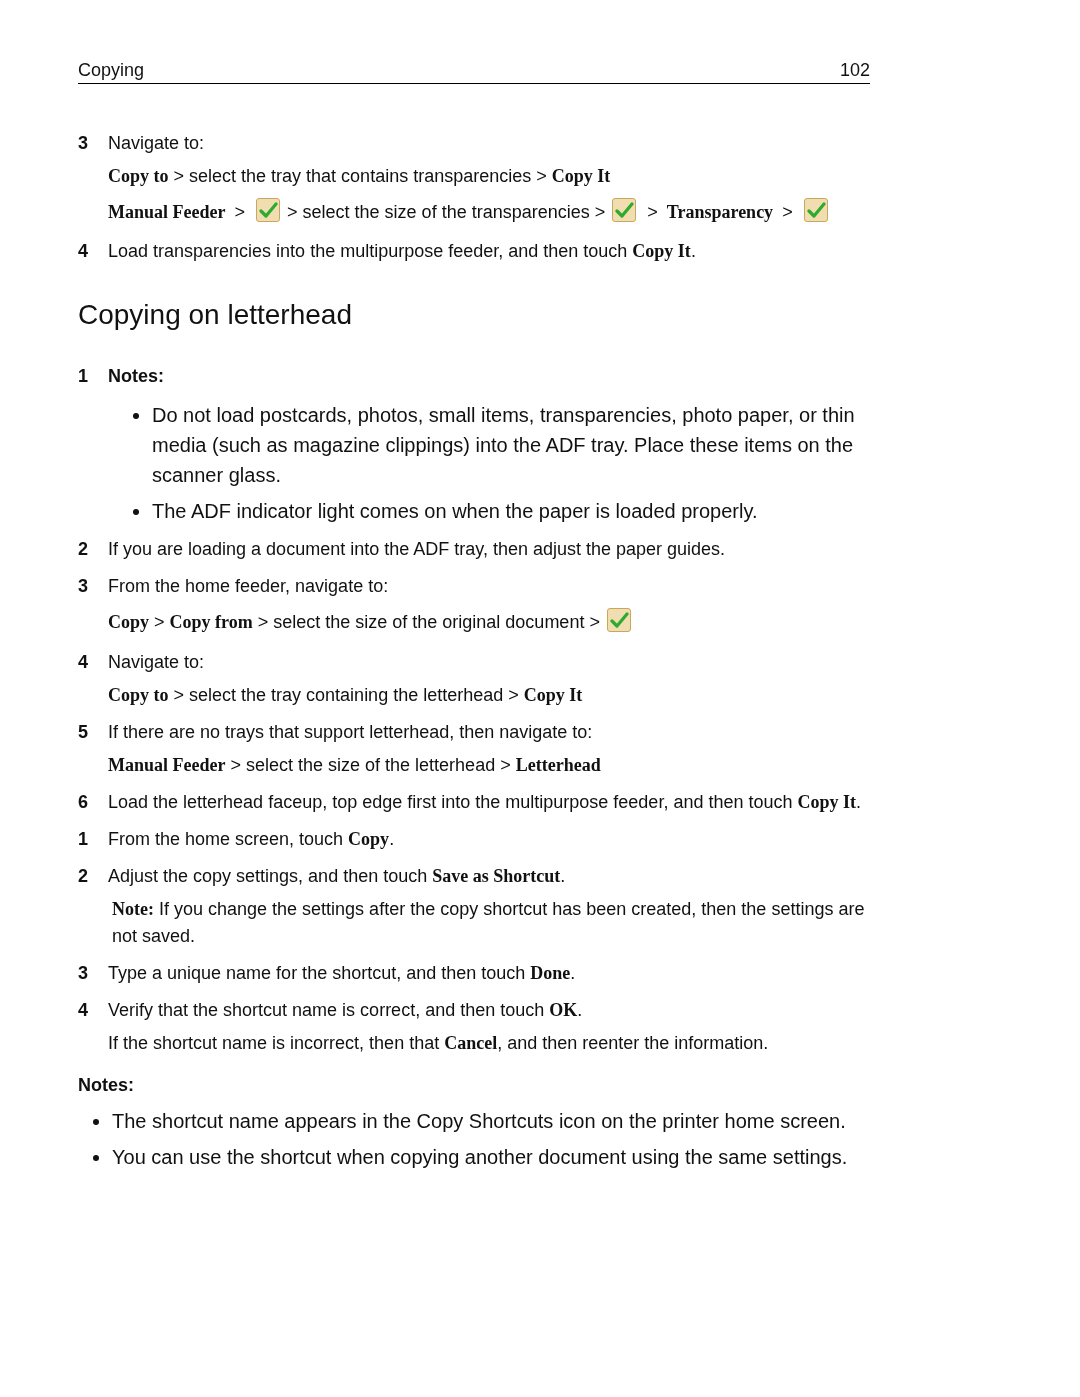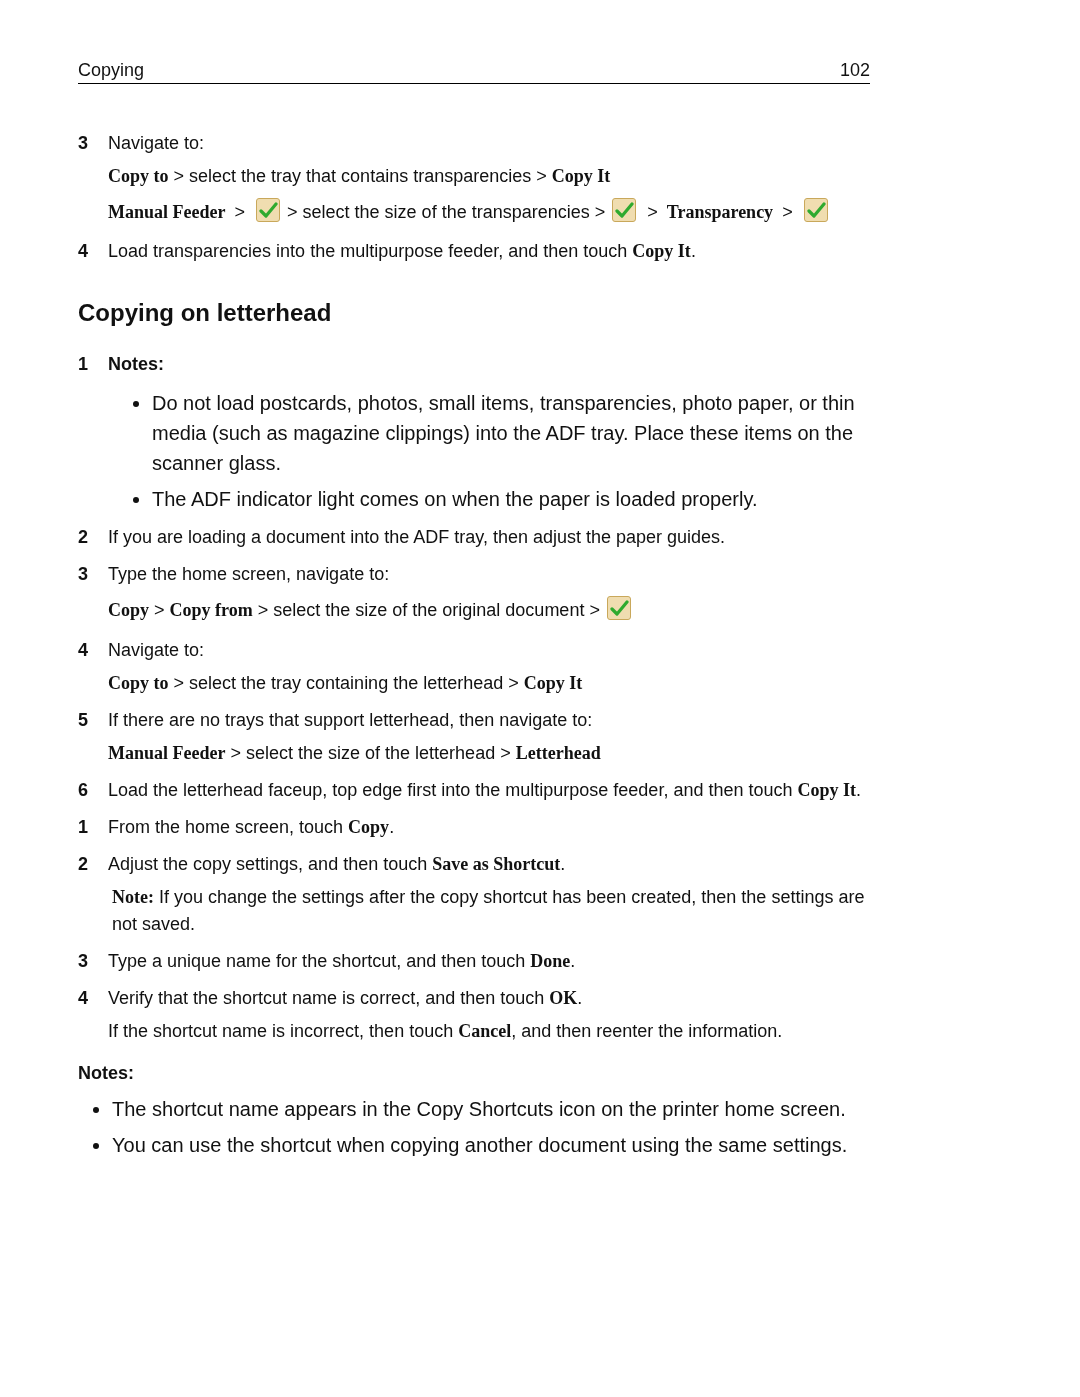--- a/index.html
+++ b/index.html
@@ -58,23 +58,23 @@
     list-style: disc;
     padding-left: 34px;
     margin: 6px 0 10px 10px;
   }
   ul.bullets > li {
     font-size: 20px;
     line-height: 1.5;
     margin-bottom: 6px;
   }
   h2.section {
-    font-size: 24px;
-    font-weight: 700;
-    margin: 34px 0 24px 0;
+    font-size: 28px;
+    font-weight: 400;
+    margin: 34px 0 32px 0;
   }
   h1.major {
     font-size: 30px;
     font-weight: 700;
     margin: 44px 0 18px 0;
   }
   b { font-weight: 700; font-family: Liberation Serif, serif; }
   .chk {
     display: inline-block;
     width: 22px;
@@ -147,21 +147,21 @@
         <li>Do not load postcards, photos, small items, transparencies, photo paper, or thin media (such as magazine clippings) into the ADF tray. Place these items on the scanner glass.</li>
         <li>The ADF indicator light comes on when the paper is loaded properly.</li>
       </ul>
     </li>
     <li>
       <span class="num">2</span>
       <span>If you are loading a document into the ADF tray, then adjust the paper guides.</span>
     </li>
     <li>
       <span class="num">3</span>
-      <span>Type the home screen, navigate to:</span>
+      <span>From the home feeder, navigate to:</span>
       <div class="sub flow">
         <b>Copy</b><span> &gt; </span><b>Copy from</b><span> &gt; select the size of the original document &gt; </span>
         <span class="chk"><svg viewBox="0 0 20 20">
               <polyline points="3,11 8,16 18,4" fill="none" stroke="#2faa2f" stroke-width="3.2" stroke-linecap="round" stroke-linejoin="round"></polyline>
             </svg></span>
       </div>
     </li>
     <li>
       <span class="num">4</span>
       <span>Navigate to:</span>
@@ -196,21 +196,21 @@
       </div>
     </li>
     <li>
       <span class="num">3</span>
       <span>Type a unique name for the shortcut, and then touch </span><b>Done</b><span>.</span>
     </li>
     <li>
       <span class="num">4</span>
       <span>Verify that the shortcut name is correct, and then touch </span><b>OK</b><span>.</span>
       <div class="sub">
-        <span>If the shortcut name is incorrect, then touch </span><b>Cancel</b><span>, and then reenter the information.</span>
+        <span>If the shortcut name is incorrect, then that </span><b>Cancel</b><span>, and then reenter the information.</span>
       </div>
     </li>
   </ol>
 
   <div class="notes-label" style="margin-top:18px;">Notes:</div>
   <ul class="bullets" style="margin-left:0; padding-left:34px;">
     <li>The shortcut name appears in the Copy Shortcuts icon on the printer home screen.</li>
     <li>You can use the shortcut when copying another document using the same settings.</li>
   </ul>
 

